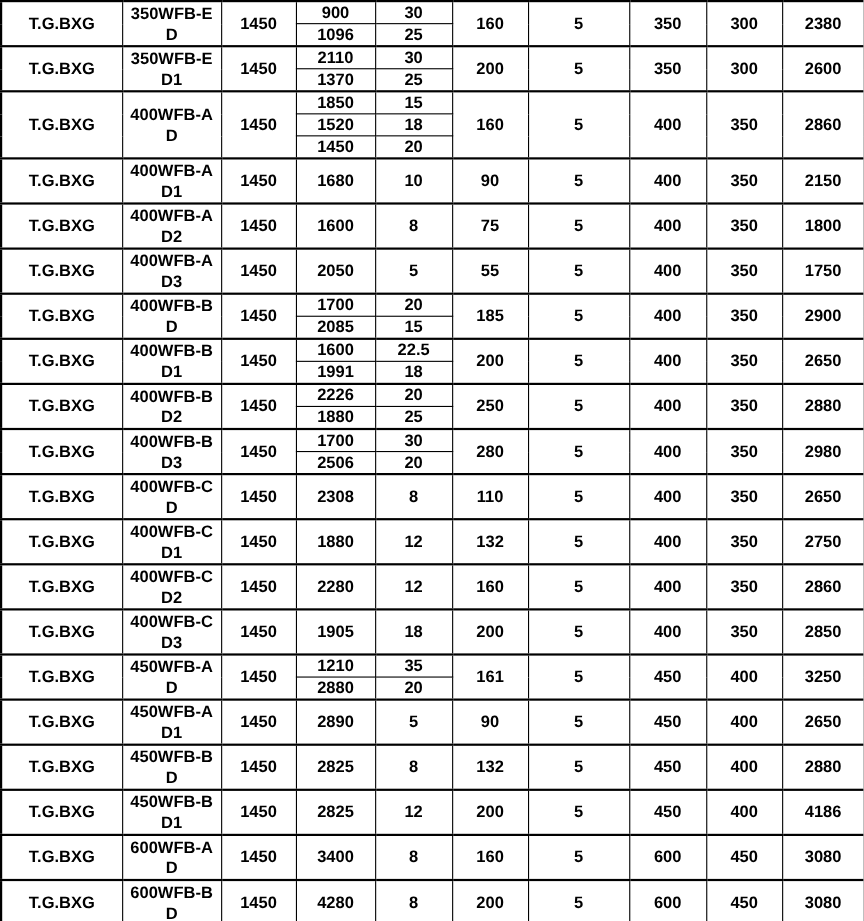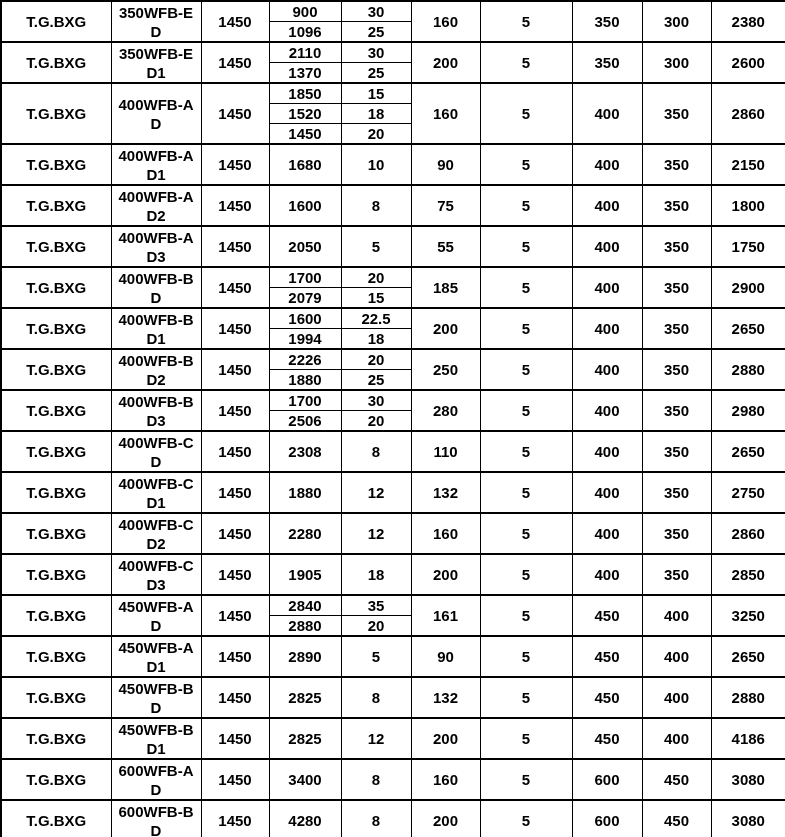--- a/index.html
+++ b/index.html
@@ -154,37 +154,37 @@
           <td rowspan="2">1450</td>
           <td>1700</td>
           <td>20</td>
           <td rowspan="2">185</td>
           <td rowspan="2">5</td>
           <td rowspan="2">400</td>
           <td rowspan="2">350</td>
           <td rowspan="2">2900</td>
         </tr>
         <tr style="height: 20px;">
-          <td>2079</td>
+          <td>2085</td>
           <td>15</td>
         </tr>
         <tr class="main-start" style="height: 20px;">
           <td rowspan="2">T.G.BXG</td>
           <td rowspan="2" class="model">400WFB-BD1</td>
           <td rowspan="2">1450</td>
           <td>1600</td>
           <td>22.5</td>
           <td rowspan="2">200</td>
           <td rowspan="2">5</td>
           <td rowspan="2">400</td>
           <td rowspan="2">350</td>
           <td rowspan="2">2650</td>
         </tr>
         <tr style="height: 20px;">
-          <td>1994</td>
+          <td>1991</td>
           <td>18</td>
         </tr>
         <tr class="main-start" style="height: 20px;">
           <td rowspan="2">T.G.BXG</td>
           <td rowspan="2" class="model">400WFB-BD2</td>
           <td rowspan="2">1450</td>
           <td>2226</td>
           <td>20</td>
           <td rowspan="2">250</td>
           <td rowspan="2">5</td>
@@ -257,21 +257,21 @@
           <td>200</td>
           <td>5</td>
           <td>400</td>
           <td>350</td>
           <td>2850</td>
         </tr>
         <tr class="main-start" style="height: 20px;">
           <td rowspan="2">T.G.BXG</td>
           <td rowspan="2" class="model">450WFB-AD</td>
           <td rowspan="2">1450</td>
-          <td>2840</td>
+          <td>1210</td>
           <td>35</td>
           <td rowspan="2">161</td>
           <td rowspan="2">5</td>
           <td rowspan="2">450</td>
           <td rowspan="2">400</td>
           <td rowspan="2">3250</td>
         </tr>
         <tr style="height: 20px;">
           <td>2880</td>
           <td>20</td>

